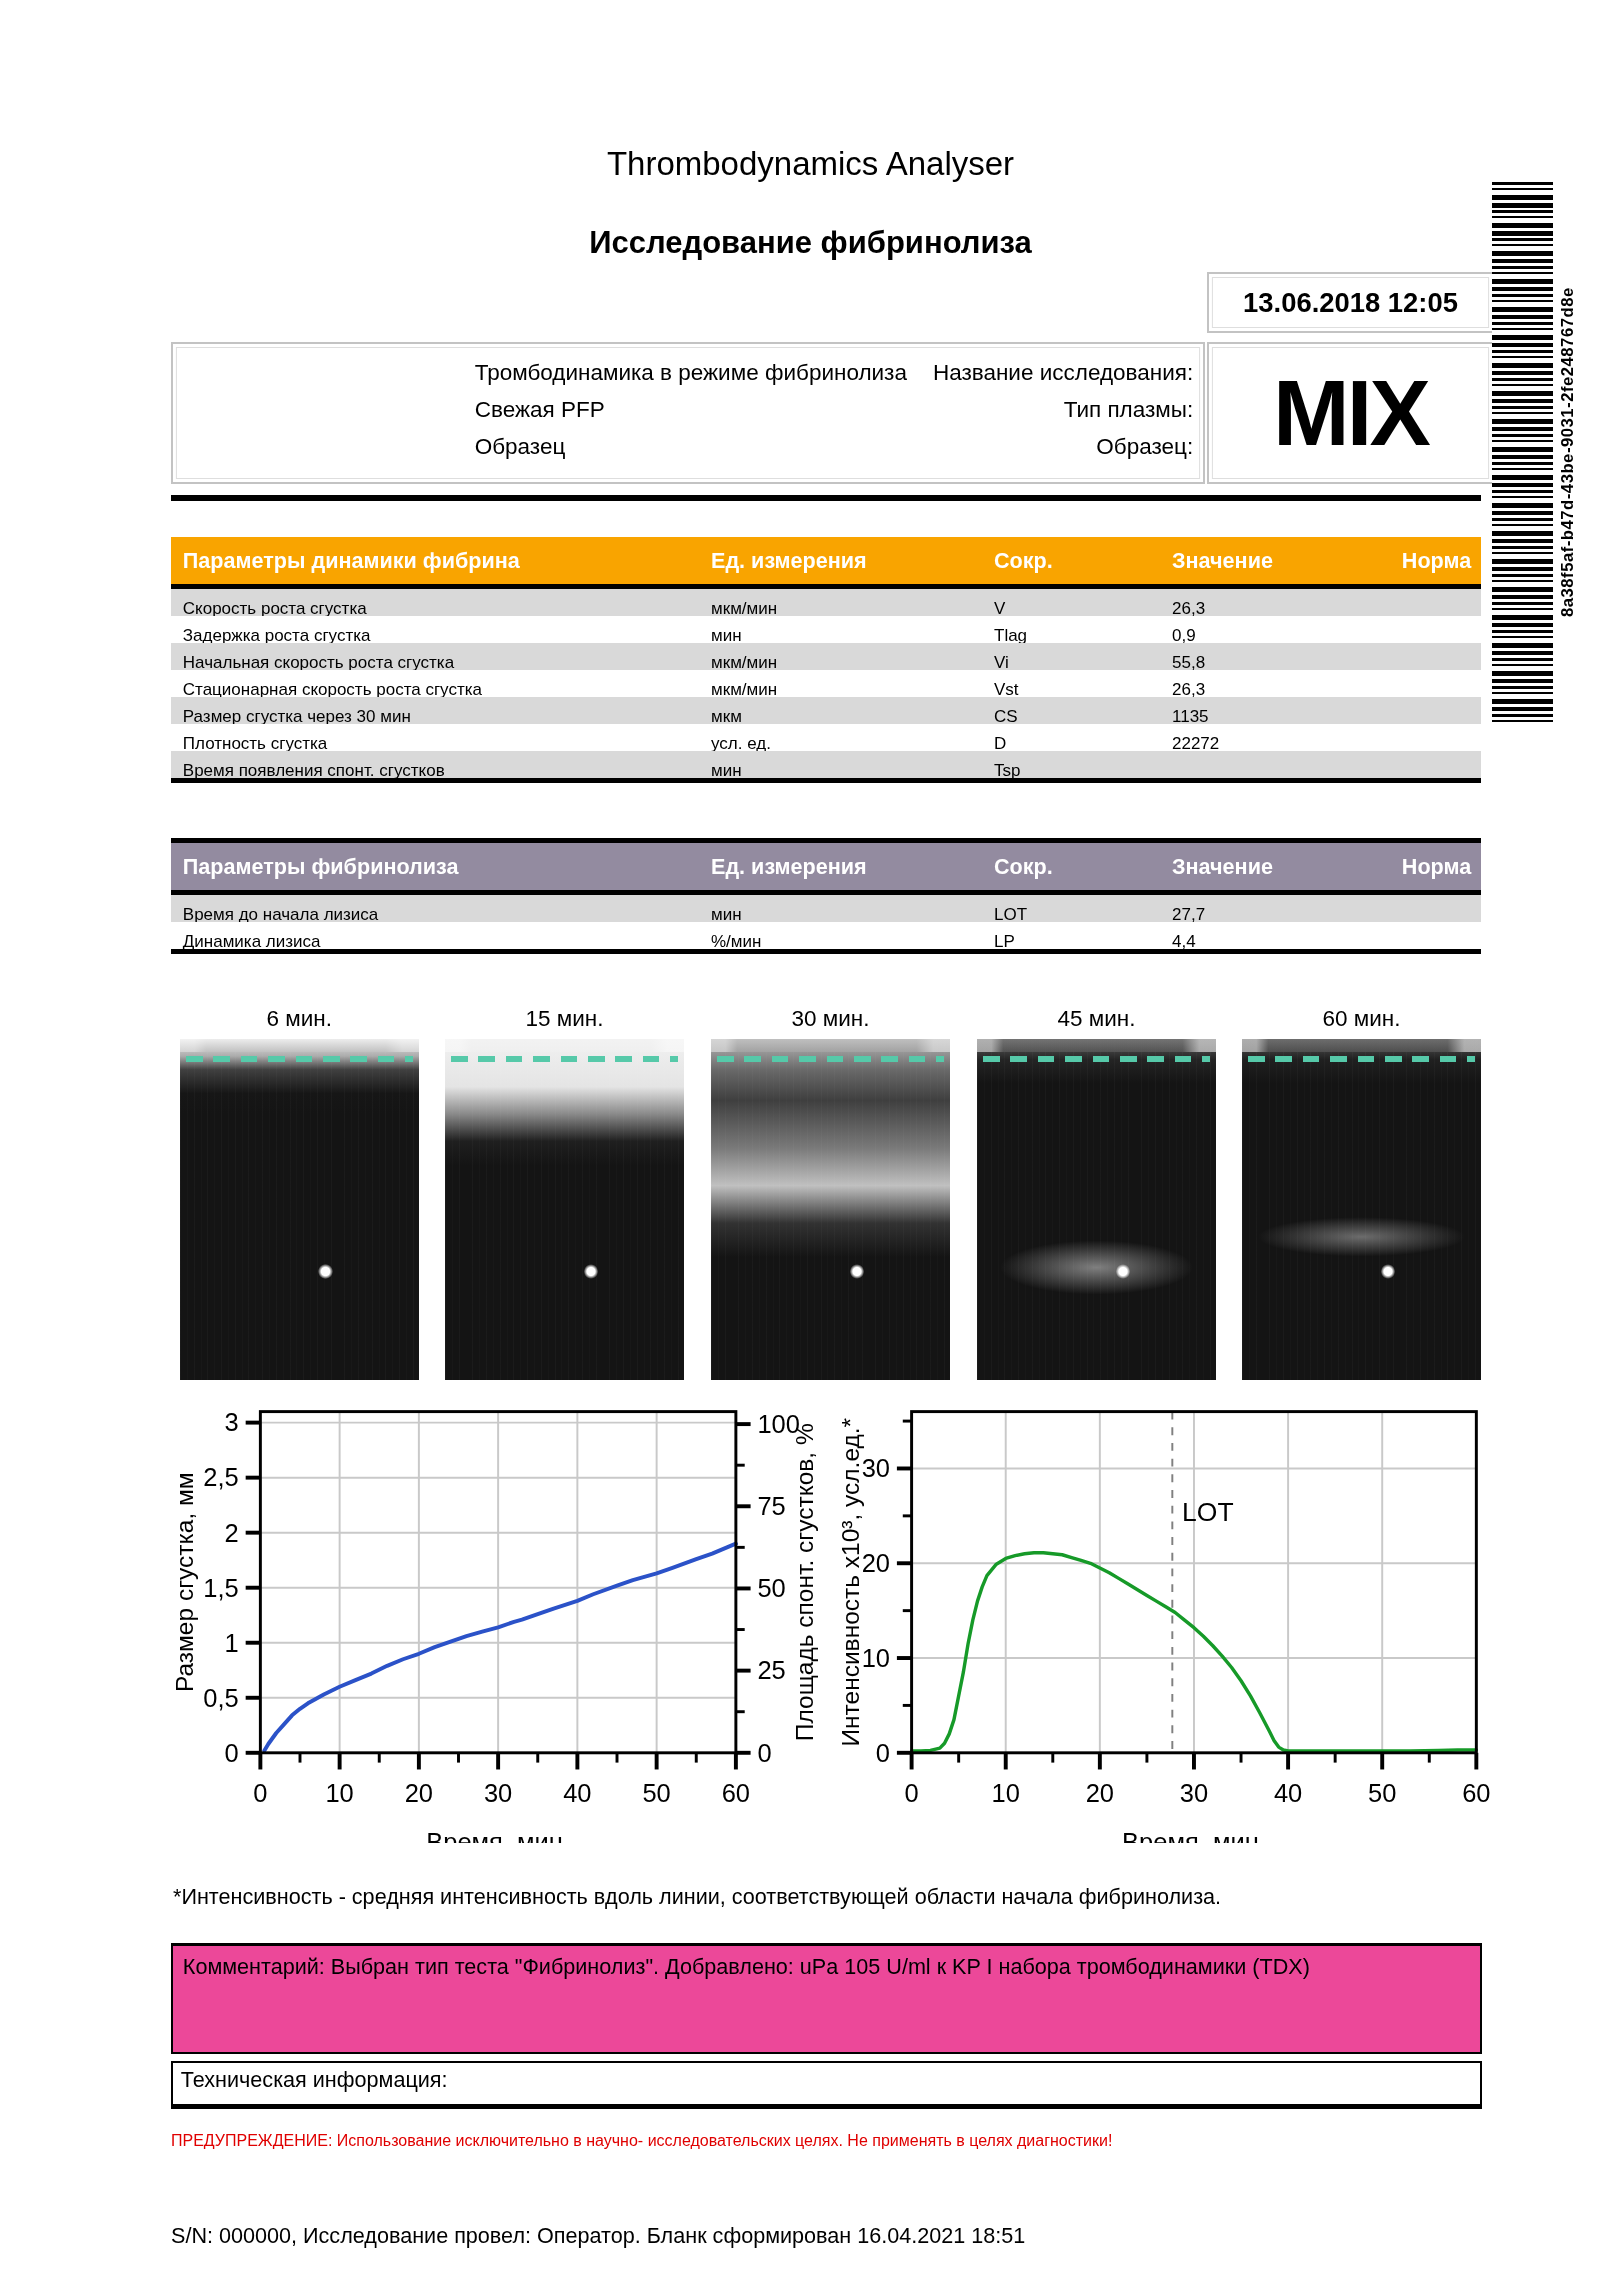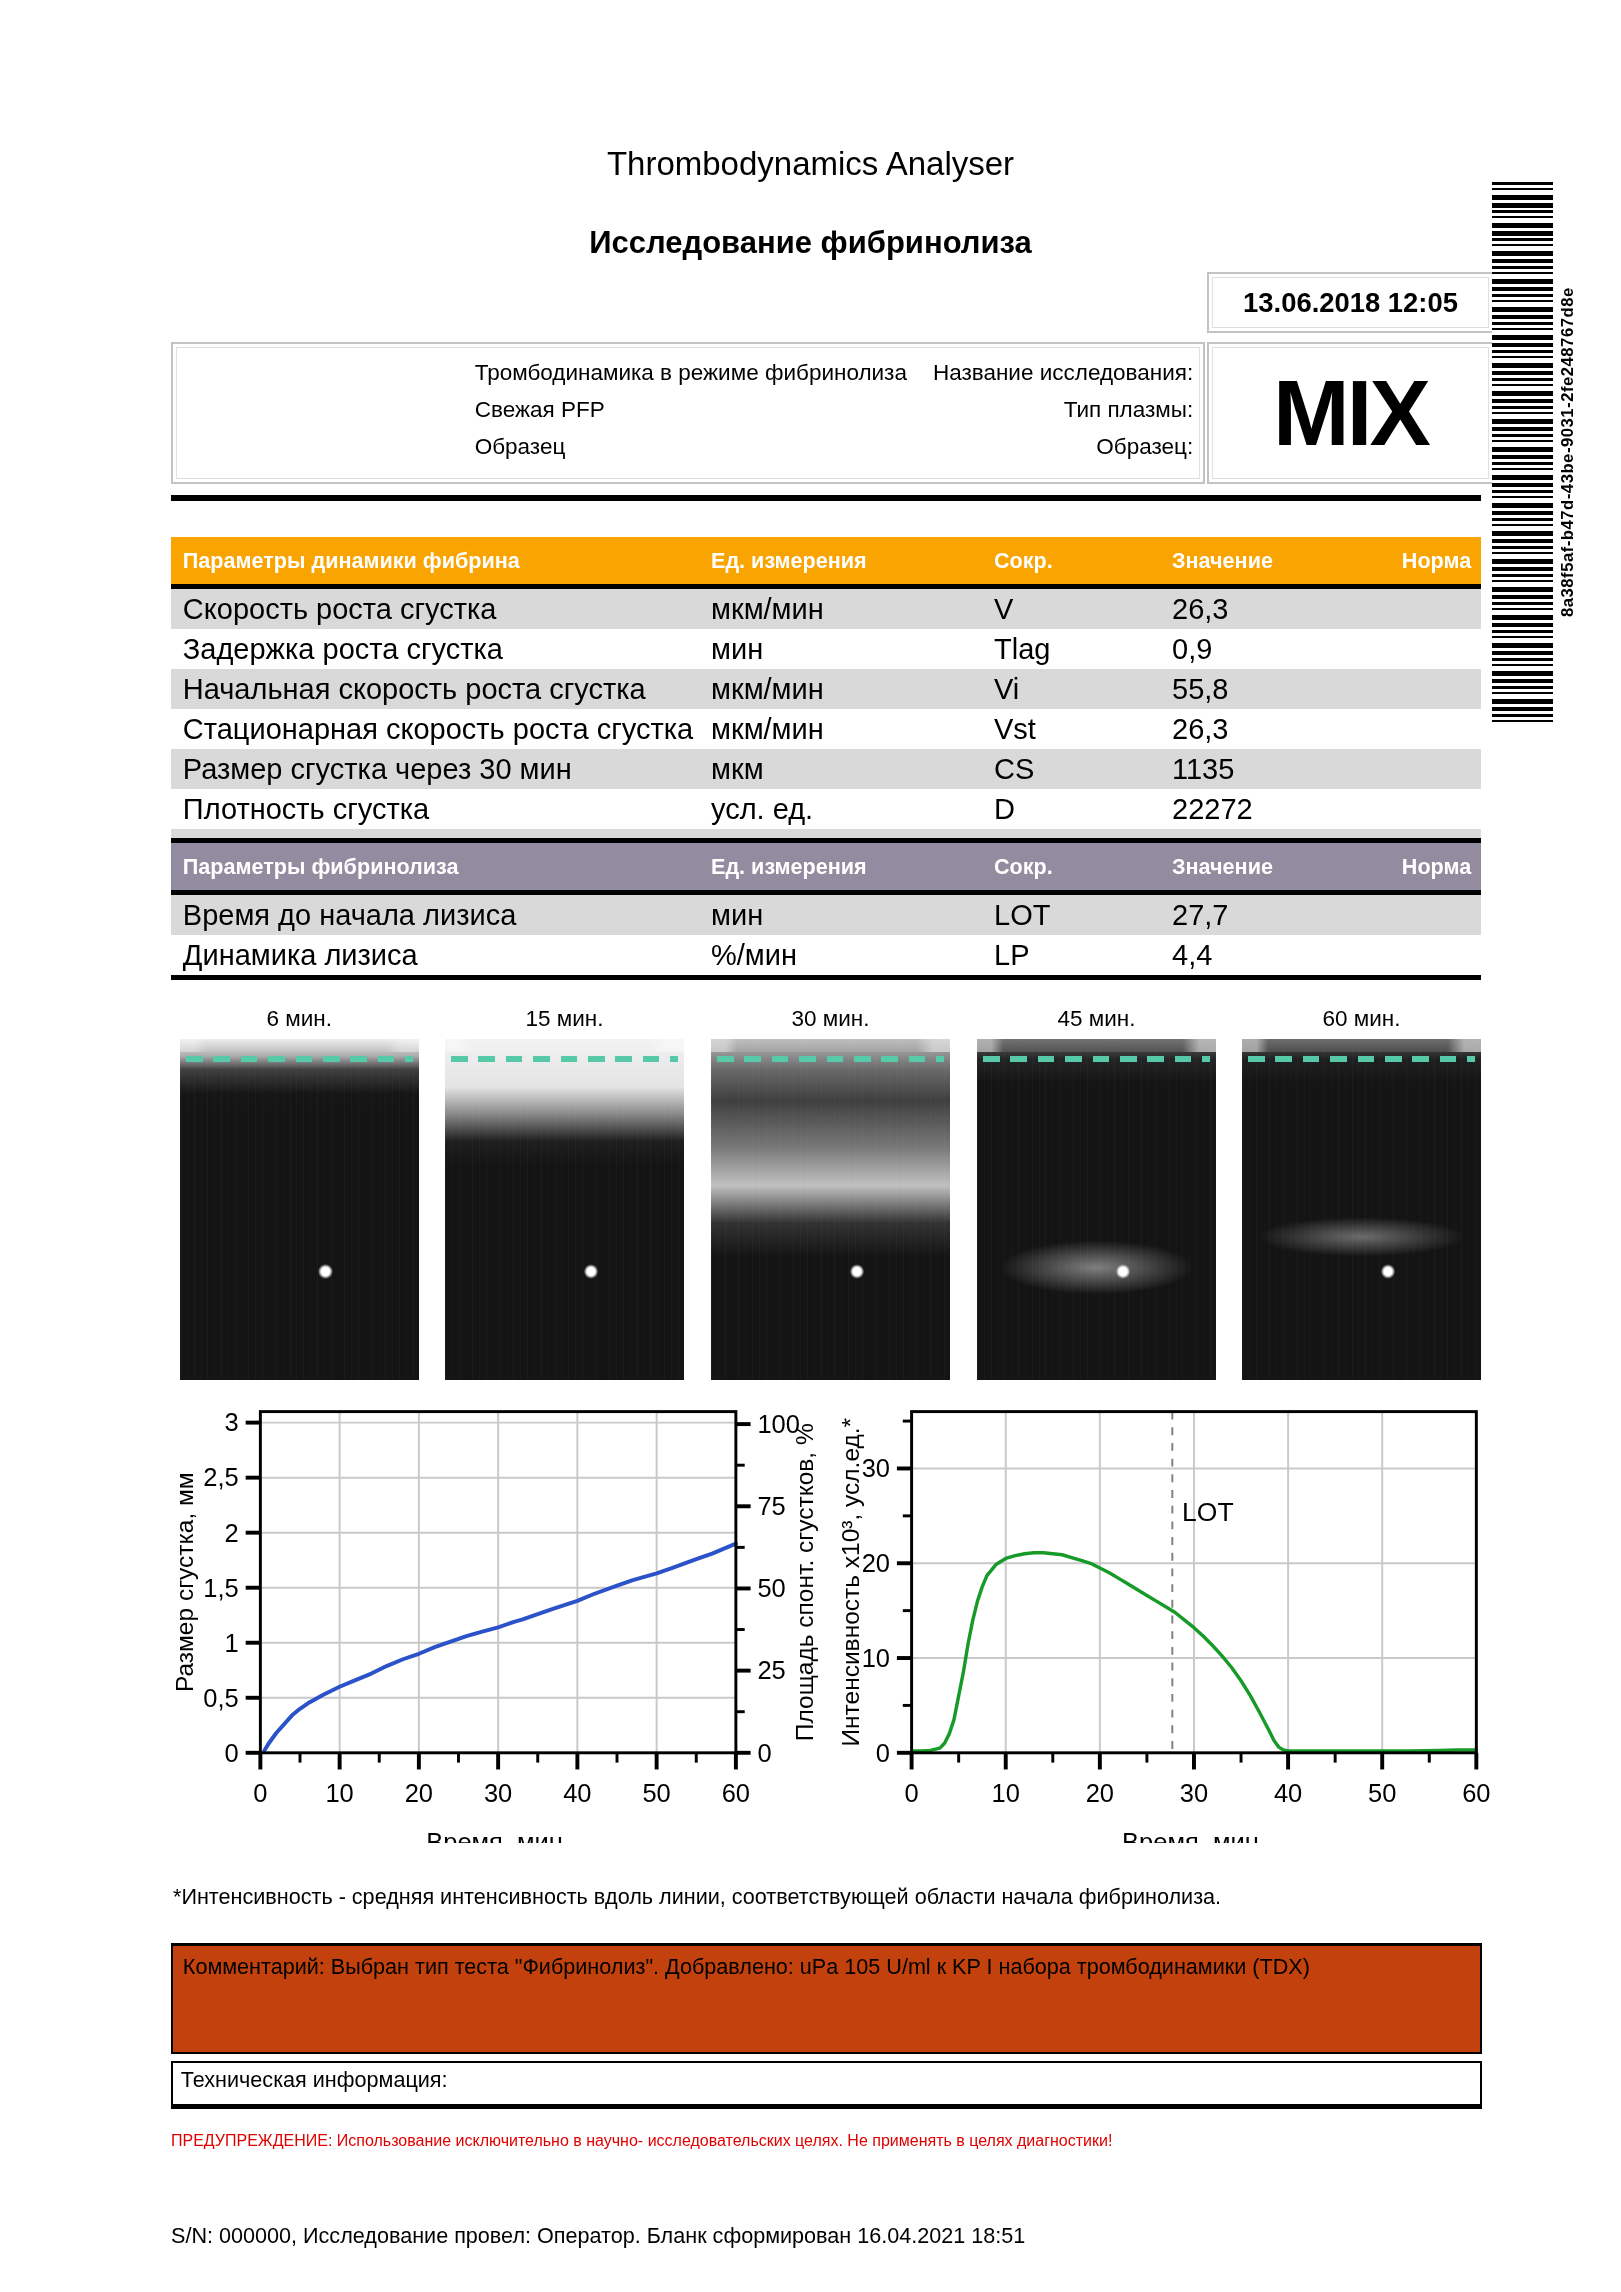--- a/index.html
+++ b/index.html
@@ -23,21 +23,21 @@
   #barcode-bars{left:1492px;top:182px;width:61px;height:541px;
     background:repeating-linear-gradient(180deg,#000 0 2.9px,#fff 2.9px 5.9px,#000 5.9px 7.8px,#fff 7.8px 12.7px,#000 12.7px 17.6px,#fff 17.6px 20.6px,#000 20.6px 25.5px,#fff 25.5px 28px);}
   #barcode-text{left:1555px;top:182px;height:541px;width:25.5px;
     writing-mode:vertical-rl;transform:rotate(180deg);font-size:16.7px;font-weight:bold;
     display:flex;align-items:center;justify-content:center;letter-spacing:0.5px;}
   
   .tbl{left:171px;width:1310px;}
   #tbl-0{top:495px;} #tbl-1{top:838px;}
   .bar6{height:5.9px;background:#000;} .bar5{height:4.9px;background:#000;}
   .thead{position:relative;height:47px;line-height:47px;color:#fff;font-weight:bold;font-size:21.6px;}
-  .trow{position:relative;height:40px;line-height:40px;font-size:29px;background:#fff;}
+  .trow{position:relative;height:27px;line-height:40px;font-size:17px;background:#fff;}
   .trow.alt{background:#d9d9d9;}
   .c-name{position:absolute;left:11.8px;white-space:nowrap;}
   .c-unit{position:absolute;left:540px;white-space:nowrap;}
   .c-abbr{position:absolute;left:823px;white-space:nowrap;}
   .c-val{position:absolute;left:1001px;white-space:nowrap;}
   .c-norm{position:absolute;right:9.8px;white-space:nowrap;}
   
   #photo-labels{left:171px;top:1006px;width:1310px;height:29px;font-size:22.5px;}
   .plabel{position:absolute;top:0;width:239px;text-align:center;}
   #photo-row{left:171px;top:1039px;width:1310px;height:341px;}
@@ -59,21 +59,21 @@
   .photo .dot{position:absolute;left:58%;top:66%;width:14.7px;height:14.7px;border-radius:50%;
     background:radial-gradient(circle,#fff 0 40%,rgba(255,255,255,0) 72%);}
   
   svg text{font-family:"Liberation Sans",sans-serif;}
   .tick-label{font-size:26px;}
   .axis-title{font-size:26px;}
   .rot-label{font-size:25px;}
   .lot-label{font-size:27px;}
   
   #footnote{left:173px;top:1884px;width:1313px;font-size:21.6px;}
-  #comment-box{left:171px;top:1943px;width:1287px;height:90px;background:#c2410c;
+  #comment-box{left:171px;top:1943px;width:1287px;height:90px;background:#ec4899;
     border:2px solid #000;border-top:3.9px solid #000;border-bottom:2.9px solid #000;
     padding:7.8px 9.8px;font-size:21.6px;}
   #tech-box{left:171px;top:2061px;width:1291px;height:33px;background:#fff;
     border:2px solid #000;border-bottom:5.9px solid #000;padding:3.9px 7.8px;font-size:21.6px;}
   #warning{left:171px;top:2123px;width:1176px;font-size:16px;color:#e00000;line-height:35px;}
   #footer-line{left:171px;top:2223px;width:1313px;font-size:21.6px;}
 </style>
 </head>
 <body>
 

